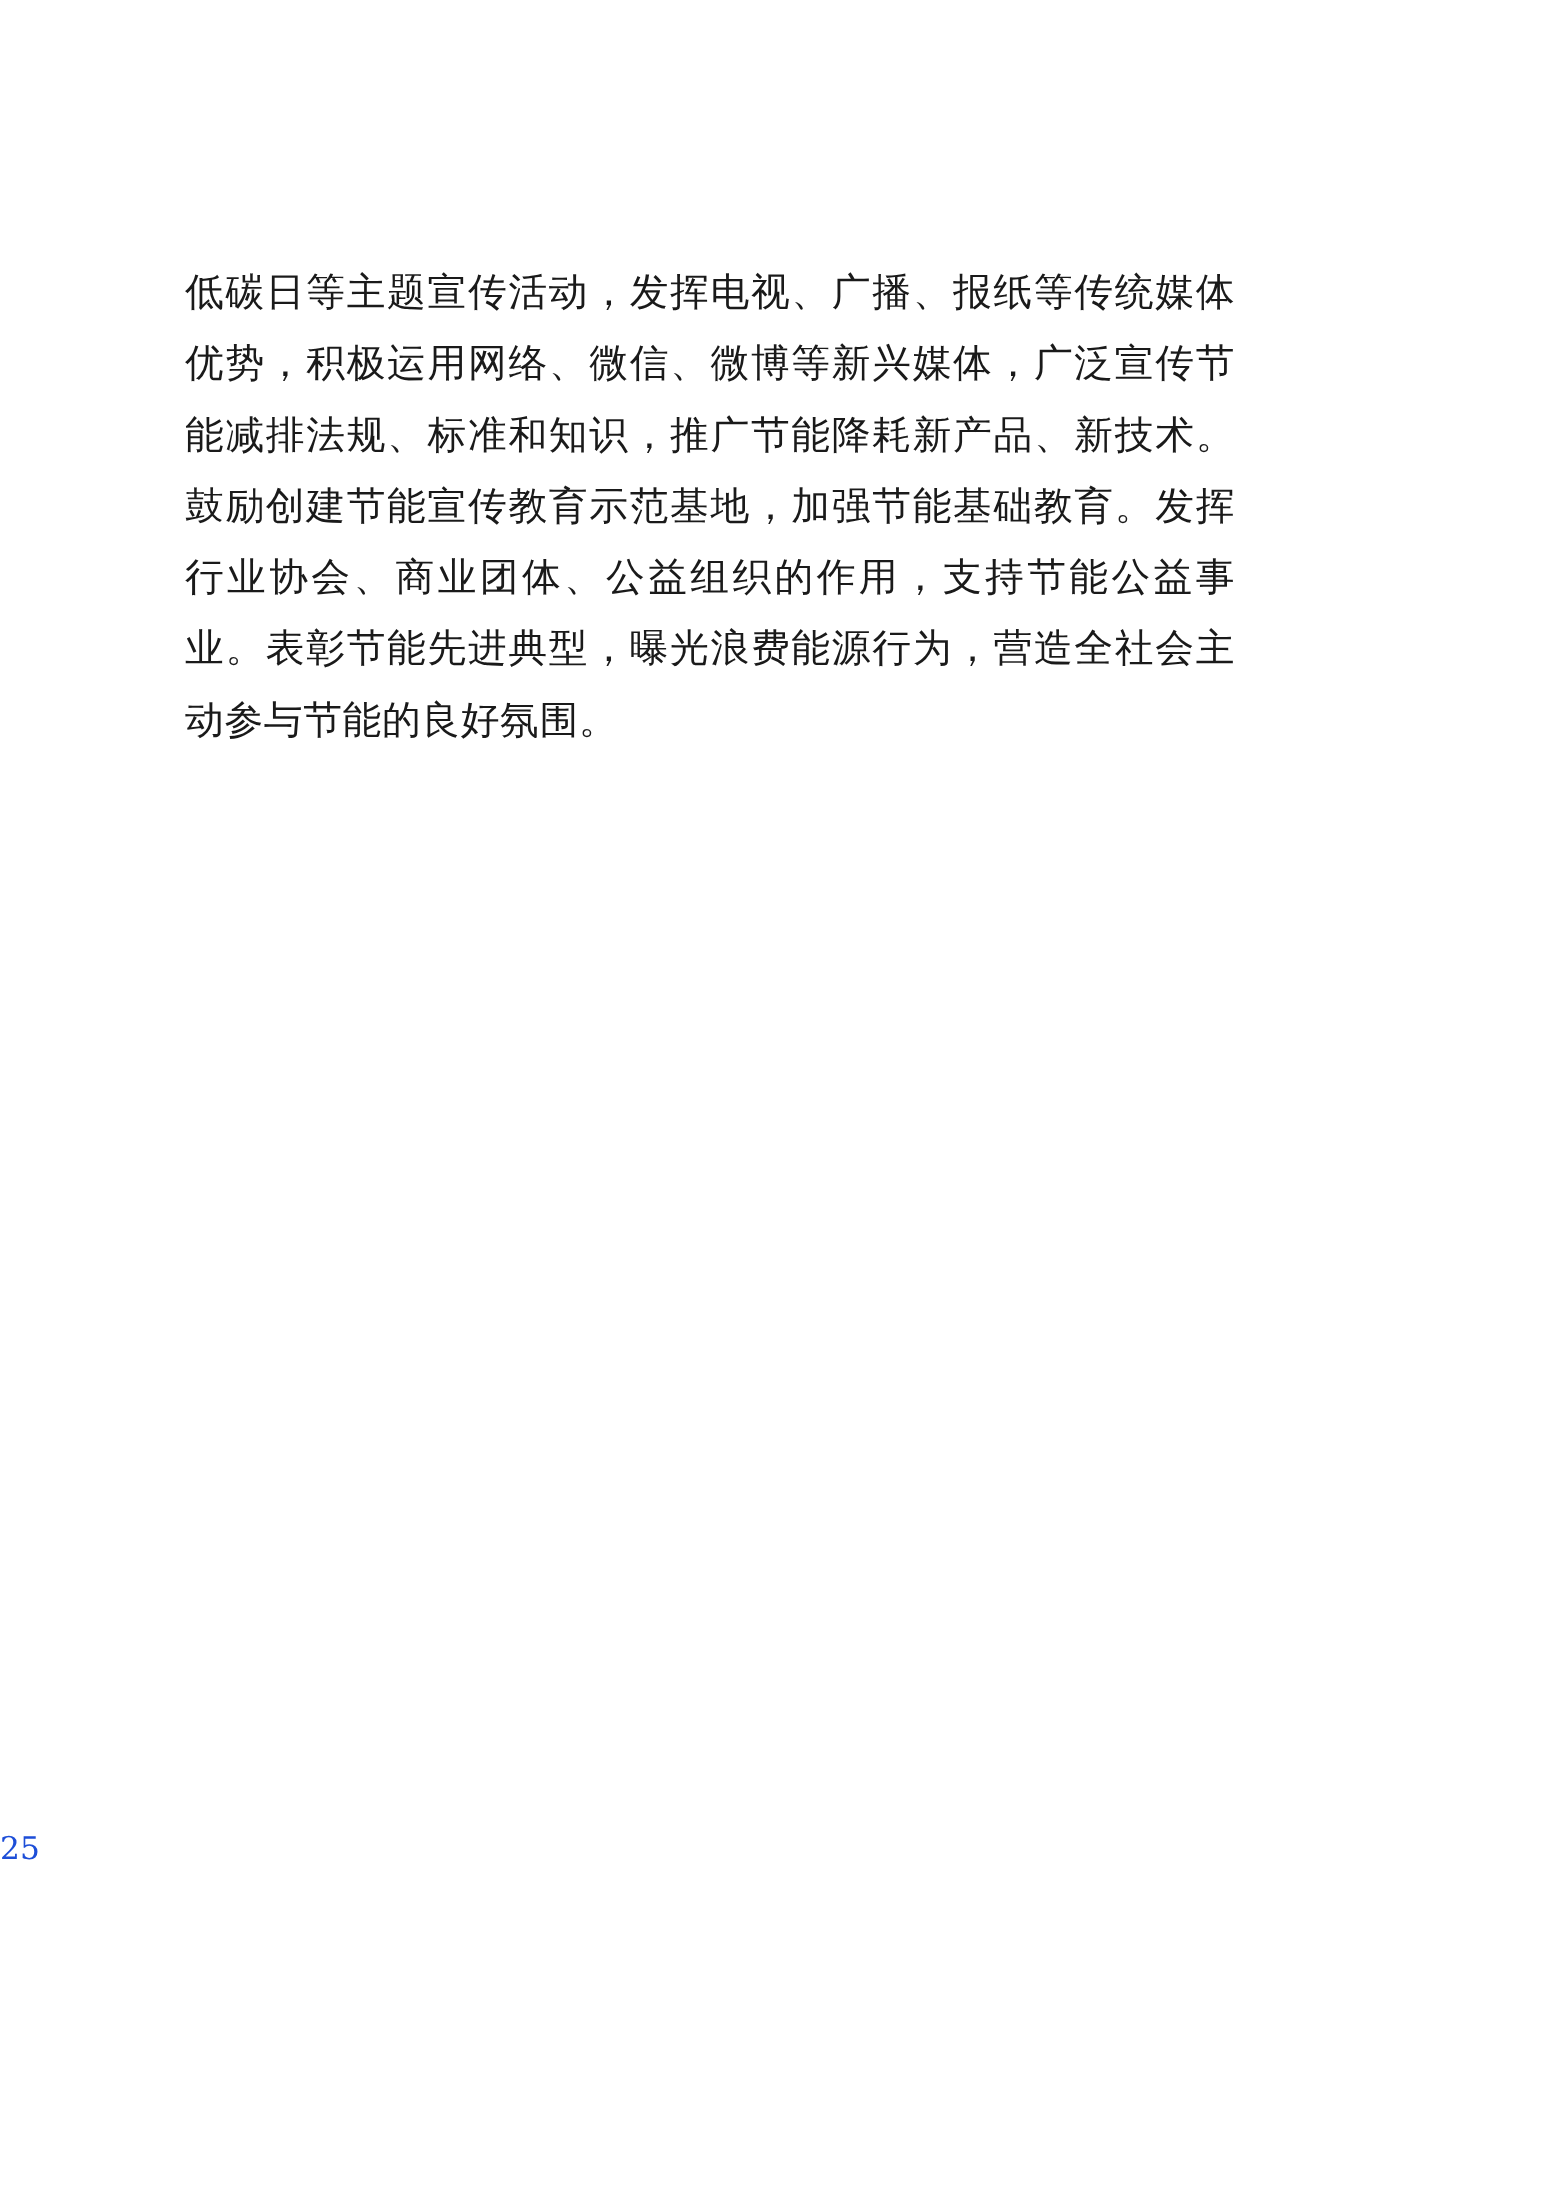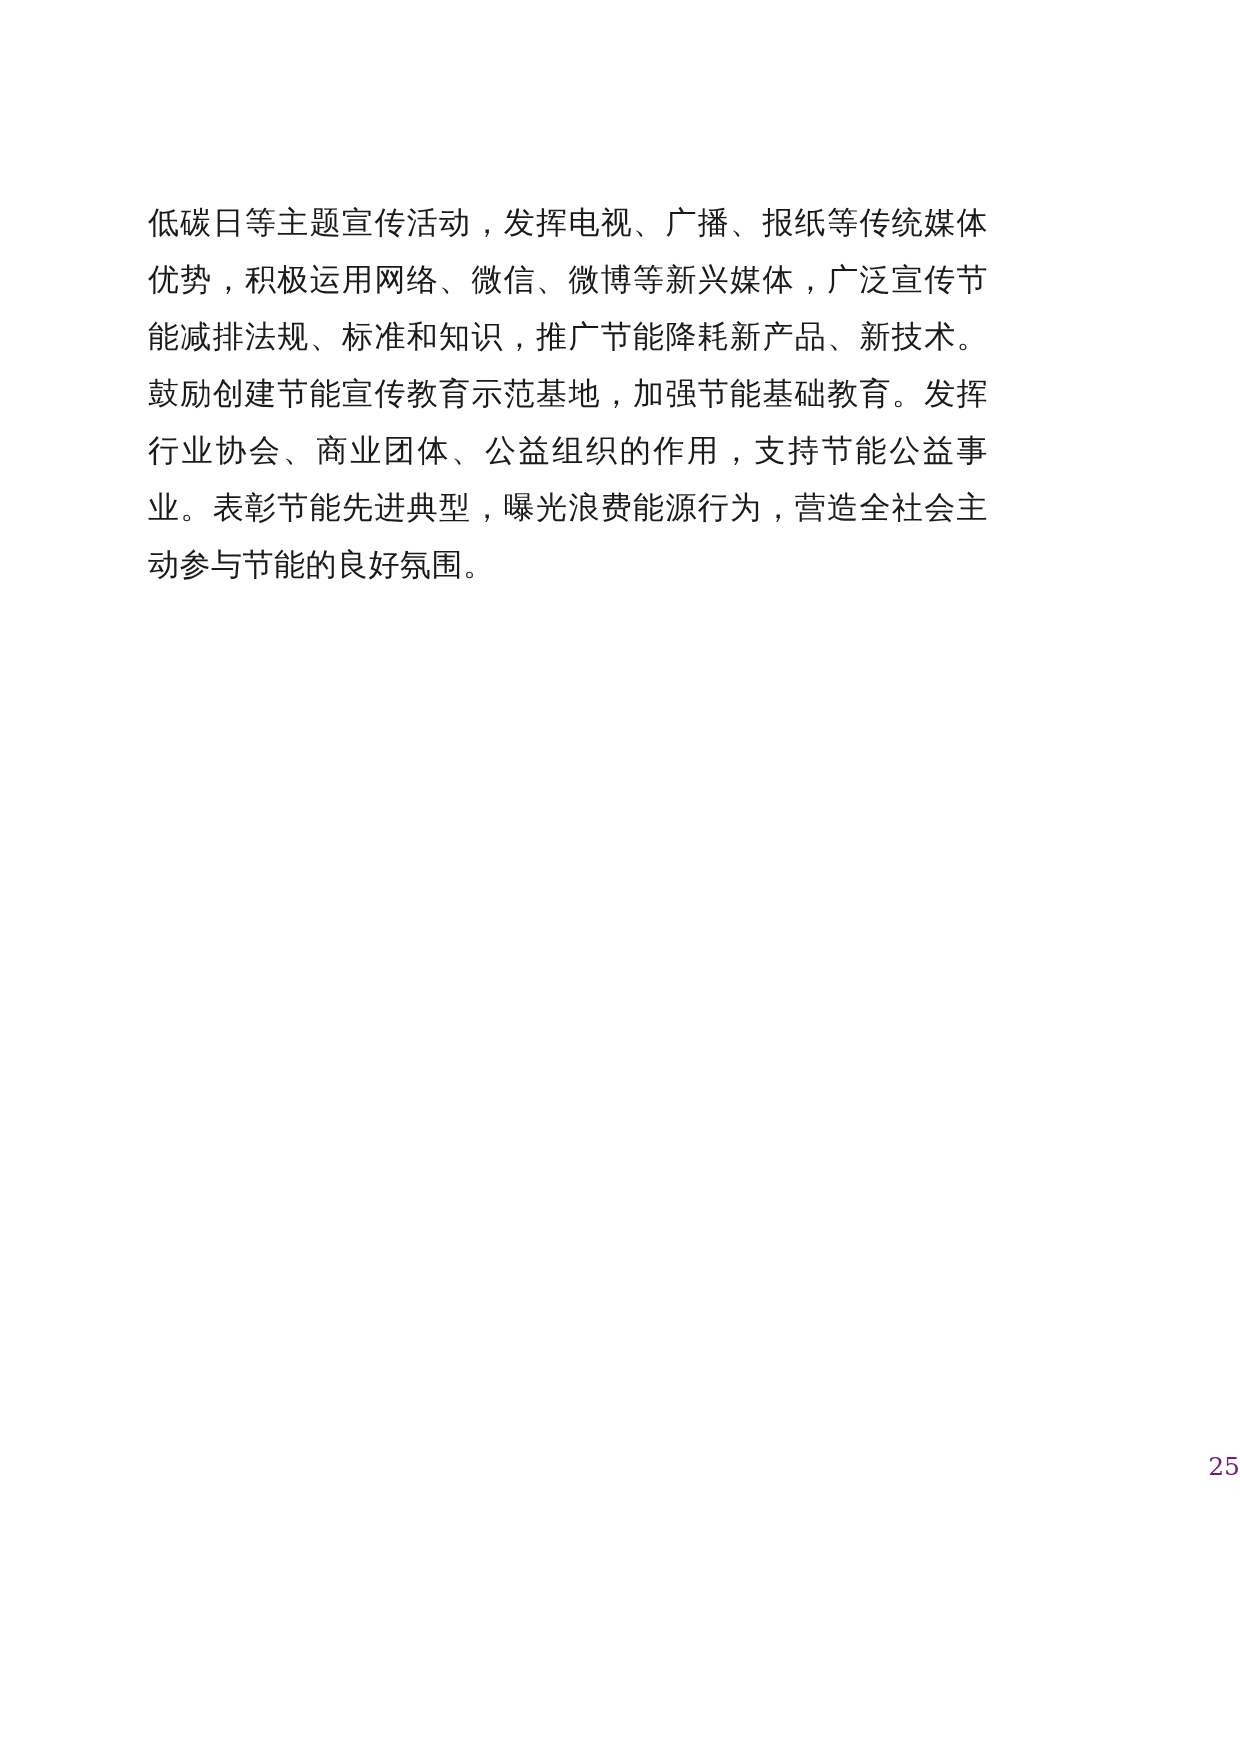--- a/index.html
+++ b/index.html
@@ -4,21 +4,21 @@
 <style>
   html, body {
     margin: 0;
     padding: 0;
     background: #ffffff;
   }
   .page {
     position: relative;
     width: 1240px;
     height: 1504px;
-    margin: 4px auto;
+    margin: 16px auto;
     background: #ffffff;
     box-sizing: border-box;
     overflow: hidden;
   }
   .content {
     position: absolute;
     top: 190px;
     left: 148px;
     width: 840px;
   }
@@ -31,24 +31,24 @@
     text-justify: inter-ideograph;
     letter-spacing: 0.5px;
     margin: 0;
     white-space: pre-wrap;
   }
   .page-number {
     position: absolute;
     left: 0;
     right: 0;
     top: 1448px;
-    text-align: right;
+    text-align: left;
     font-family: "DejaVu Serif", "Liberation Serif", serif;
     font-size: 25px;
-    color: #701a75;
+    color: #1d4ed8;
   }
 </style>
 </head>
 <body>
 
 <div class="page">
 
   <div class="content">
     <p class="body-paragraph">低碳日等主题宣传活动，发挥电视、广播、报纸等传统媒体优势，积极运用网络、微信、微博等新兴媒体，广泛宣传节能减排法规、标准和知识，推广节能降耗新产品、新技术。鼓励创建节能宣传教育示范基地，加强节能基础教育。发挥行业协会、商业团体、公益组织的作用，支持节能公益事业。表彰节能先进典型，曝光浪费能源行为，营造全社会主动参与节能的良好氛围。</p>
   </div>

